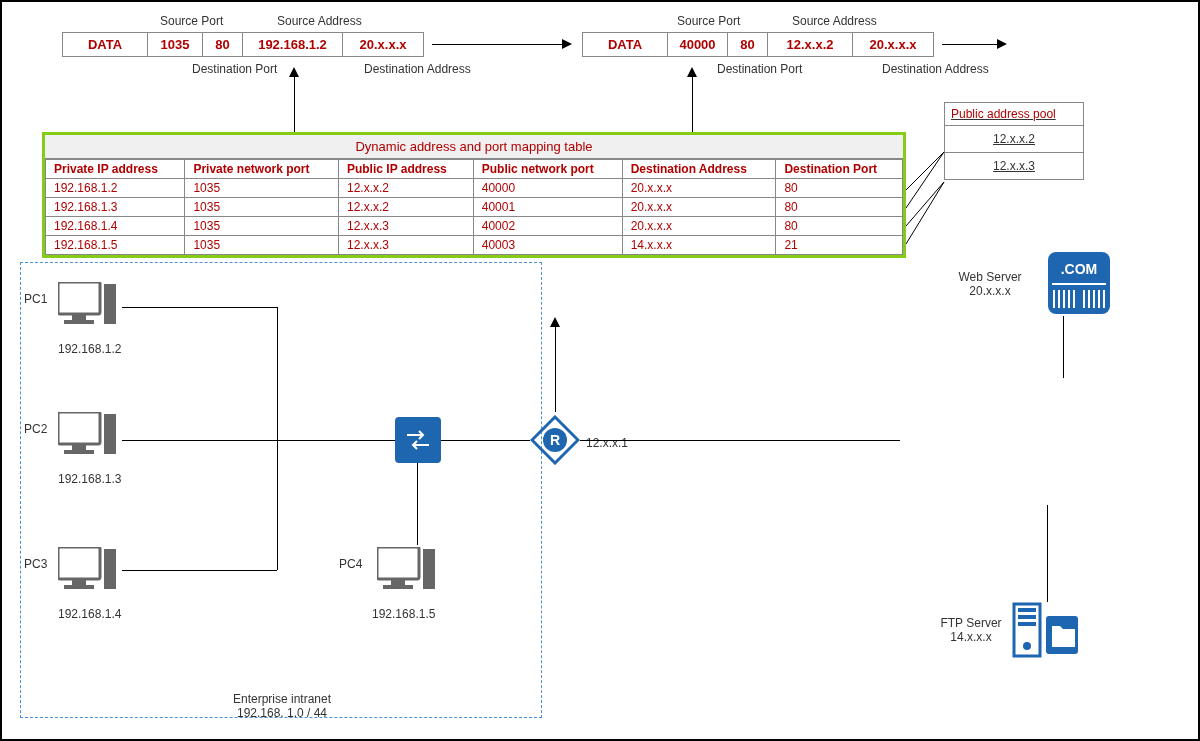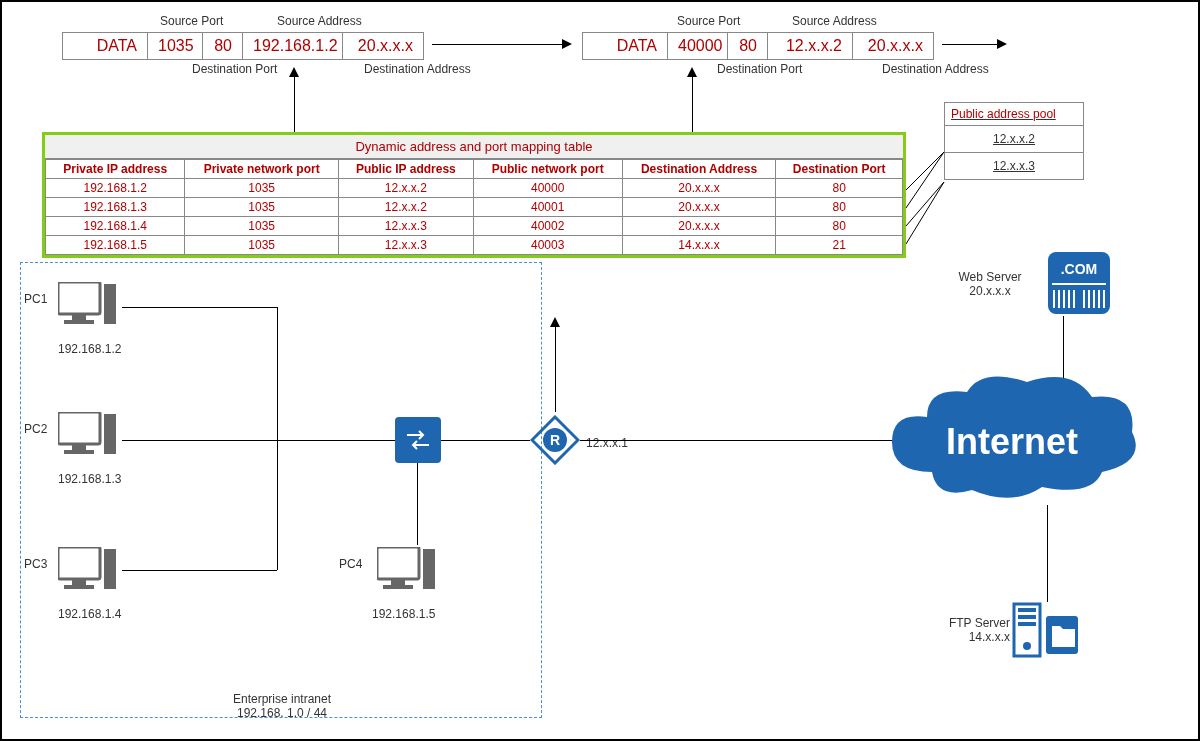--- a/index.html
+++ b/index.html
@@ -20,22 +20,23 @@
 
   
   .packet-row {
     position: absolute;
     display: flex;
     border: 1px solid #888;
   }
   .packet-cell {
     border-right: 1px solid #888;
     padding: 4px 10px;
-    text-align: right;
-    font-size: 16px;
+    text-align: center;
+    font-size: 13px;
+    font-weight: bold;
   }
   .packet-cell:last-child { border-right: none; }
   .packet-labels { position: absolute; font-size: 12px; color: #333; }
 
   
   .mapping-table {
     position: absolute;
     border: 3px solid #84cc16;
   }
   .mapping-table .mt-title {
@@ -46,21 +47,21 @@
     color: #b00000;
     font-size: 13px;
   }
   .mapping-table table {
     border-collapse: collapse;
     width: 100%;
   }
   .mapping-table th, .mapping-table td {
     border: 1px solid #888;
     padding: 2px 8px;
-    text-align: center;
+    text-align: left;
     font-size: 12px;
     color: #b00000;
   }
   .mapping-table th { background: #fff; }
 
   
   .addr-pool {
     position: absolute;
     border: 1px solid #888;
     width: 140px;
@@ -305,26 +306,20 @@
   <div class="vline" style="left:275px; top:438px; height:130px;"></div>
   <div class="vline" style="left:415px; top:461px; height:82px;"></div>
 
   <div class="hline" style="left:439px; top:438px; width:89px;"></div>
 
   <div class="hline" style="left:578px; top:438px; width:320px;"></div>
 
   <div class="vline" style="left:553px; top:325px; height:85px;"></div>
   <div class="arrow-head-u" style="left:548px; top:315px;"></div>
 
-  <div class="cloud" style="left:880px; top:370px;">
-    <svg width="260" height="140" viewBox="0 0 260 140">
-      <path d="M50 100 Q10 100 10 70 Q10 40 45 45 Q45 15 85 20 Q100 -5 145 10 Q190 -5 210 25 Q255 20 250 60 Q265 90 220 100 Q210 125 160 115 Q130 135 90 118 Q55 128 50 100 Z" fill="#1e66b0"></path>
-      <text x="130" y="82" text-anchor="middle" fill="#fff" font-size="36" font-weight="bold">Internet</text>
-    </svg>
-  </div>
 
   <div class="server-box" style="left:1044px; top:248px;">
     <svg width="66" height="66" viewBox="0 0 66 66">
       <rect x="2" y="2" width="62" height="62" rx="8" fill="#1e66b0"></rect>
       <text x="33" y="24" text-anchor="middle" fill="#fff" font-size="14" font-weight="bold">.COM</text>
       <g stroke="#fff" stroke-width="2">
           <line x1="8" y1="40" x2="8" y2="58"></line>
           <line x1="13" y1="40" x2="13" y2="58"></line>
           <line x1="18" y1="40" x2="18" y2="58"></line>
           <line x1="23" y1="40" x2="23" y2="58"></line>
@@ -348,19 +343,19 @@
     <svg width="70" height="56" viewBox="0 0 70 56">
       <rect x="2" y="2" width="26" height="52" fill="none" stroke="#1e66b0" stroke-width="3"></rect>
       <rect x="6" y="6" width="18" height="4" fill="#1e66b0"></rect>
         <rect x="6" y="13" width="18" height="4" fill="#1e66b0"></rect>
         <rect x="6" y="20" width="18" height="4" fill="#1e66b0"></rect>
       <circle cx="15" cy="44" r="4" fill="#1e66b0"></circle>
       <rect x="34" y="14" width="32" height="38" rx="3" fill="#1e66b0"></rect>
       <path d="M40 24 h8 l3 3 h12 v18 h-23 z" fill="#fff"></path>
     </svg>
   </div>
-  <div class="node-label" style="left:930px; top:614px; width:78px; text-align:right;">
+  <div class="node-label" style="left:930px; top:614px; width:78px; text-align:center;">
     <span>FTP Server</span><br>
     <span>14.x.x.x</span>
   </div>
   <div class="vline" style="left:1045px; top:503px; height:97px;"></div>
 
 </div>
 
 </body></html>

